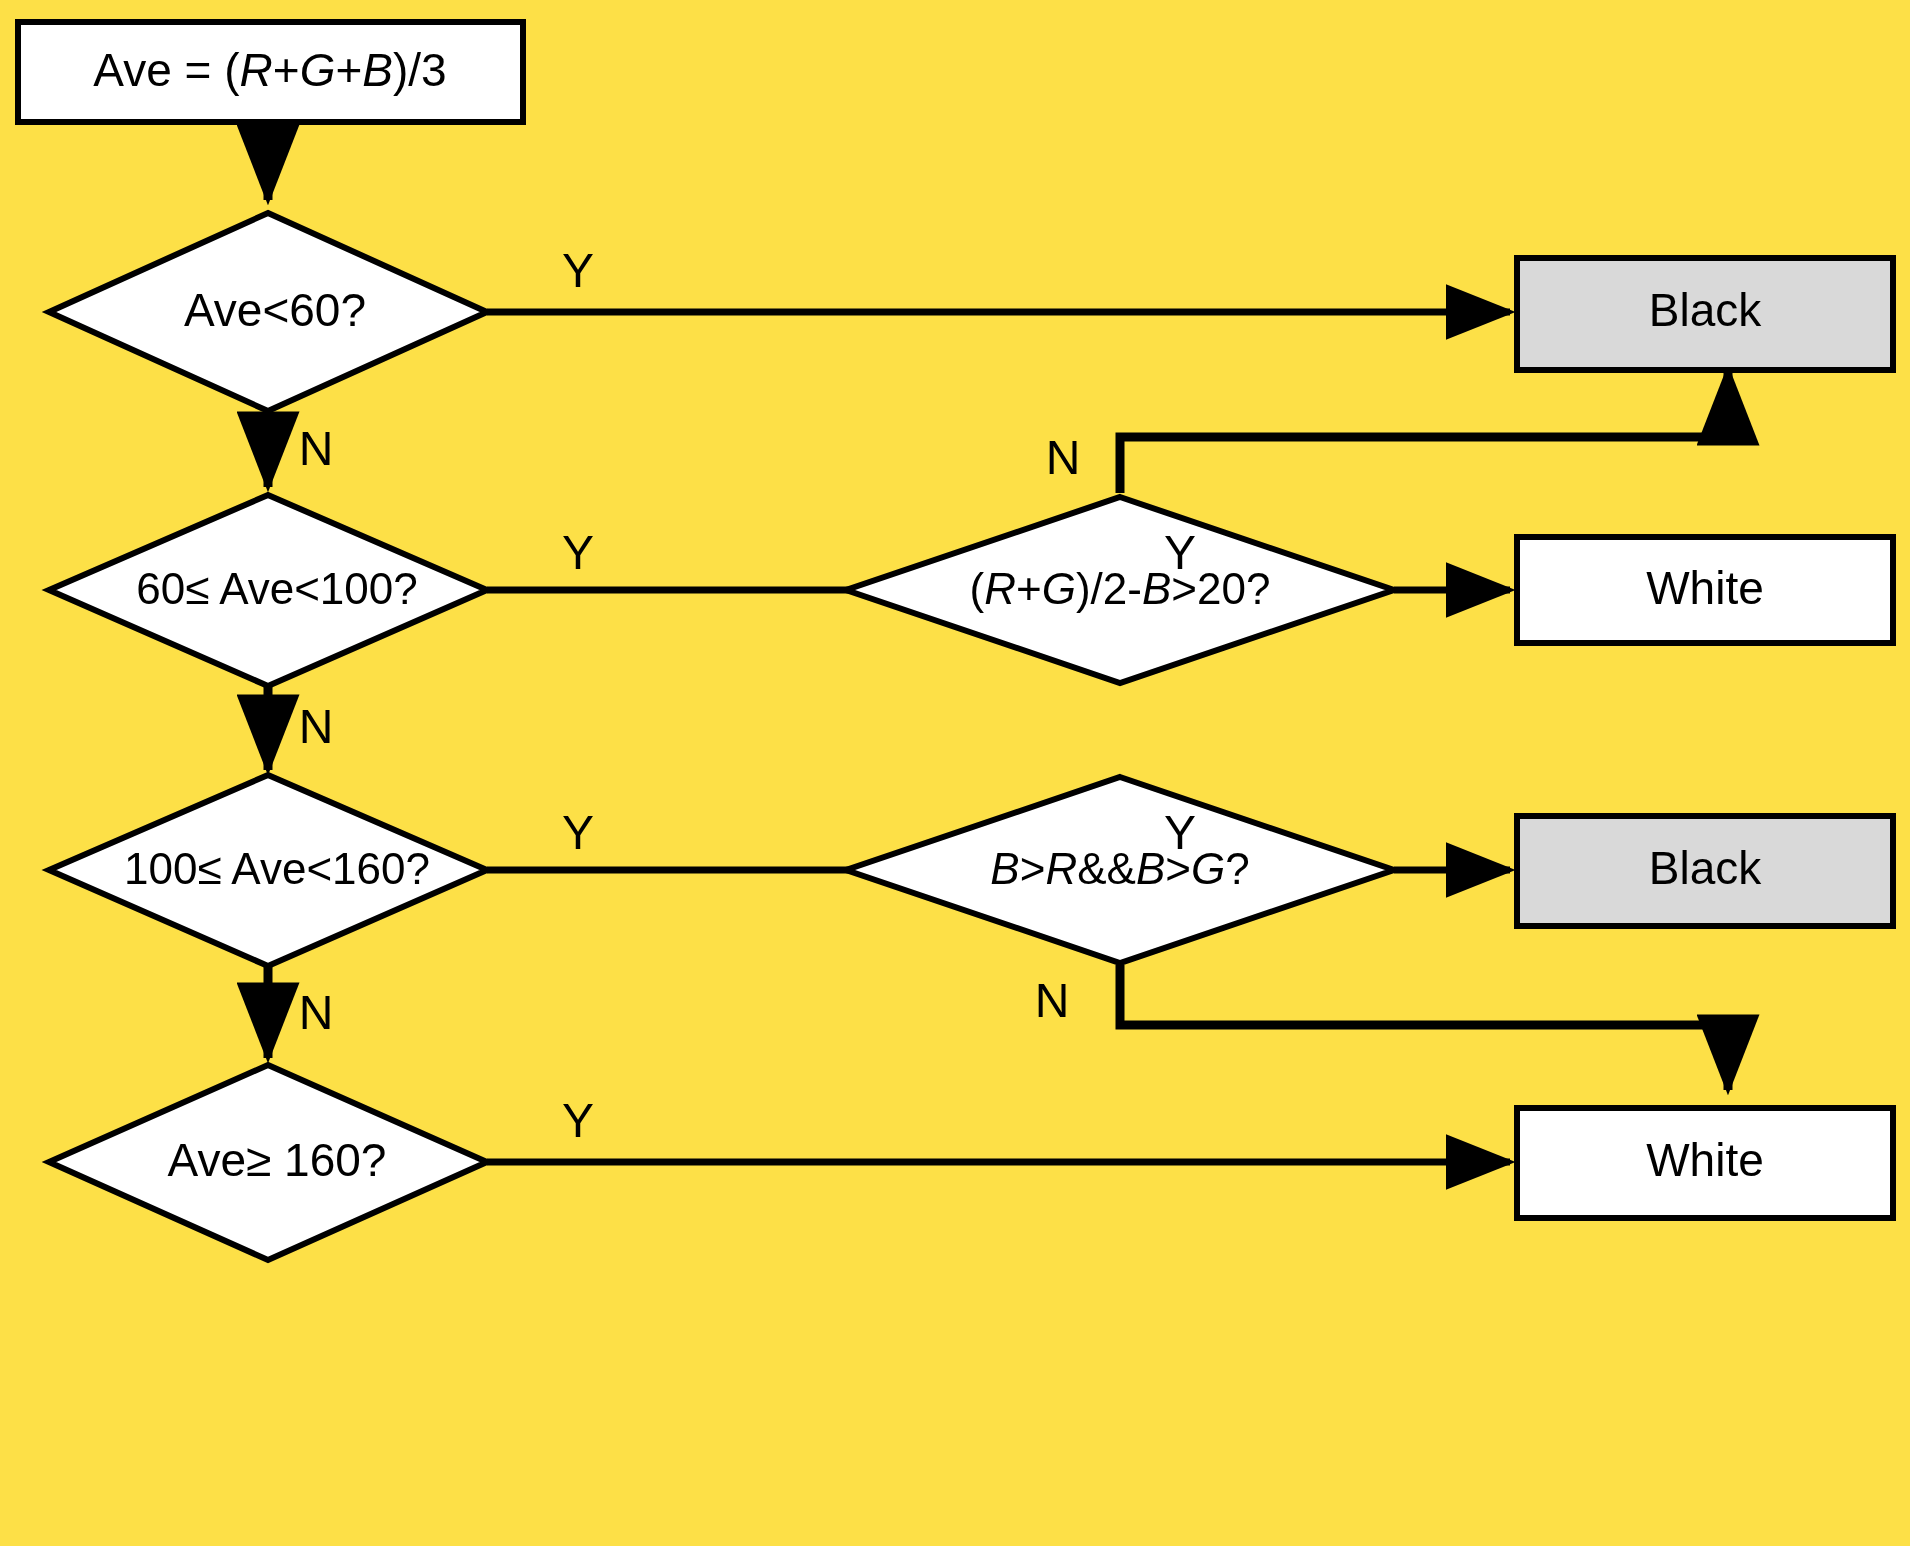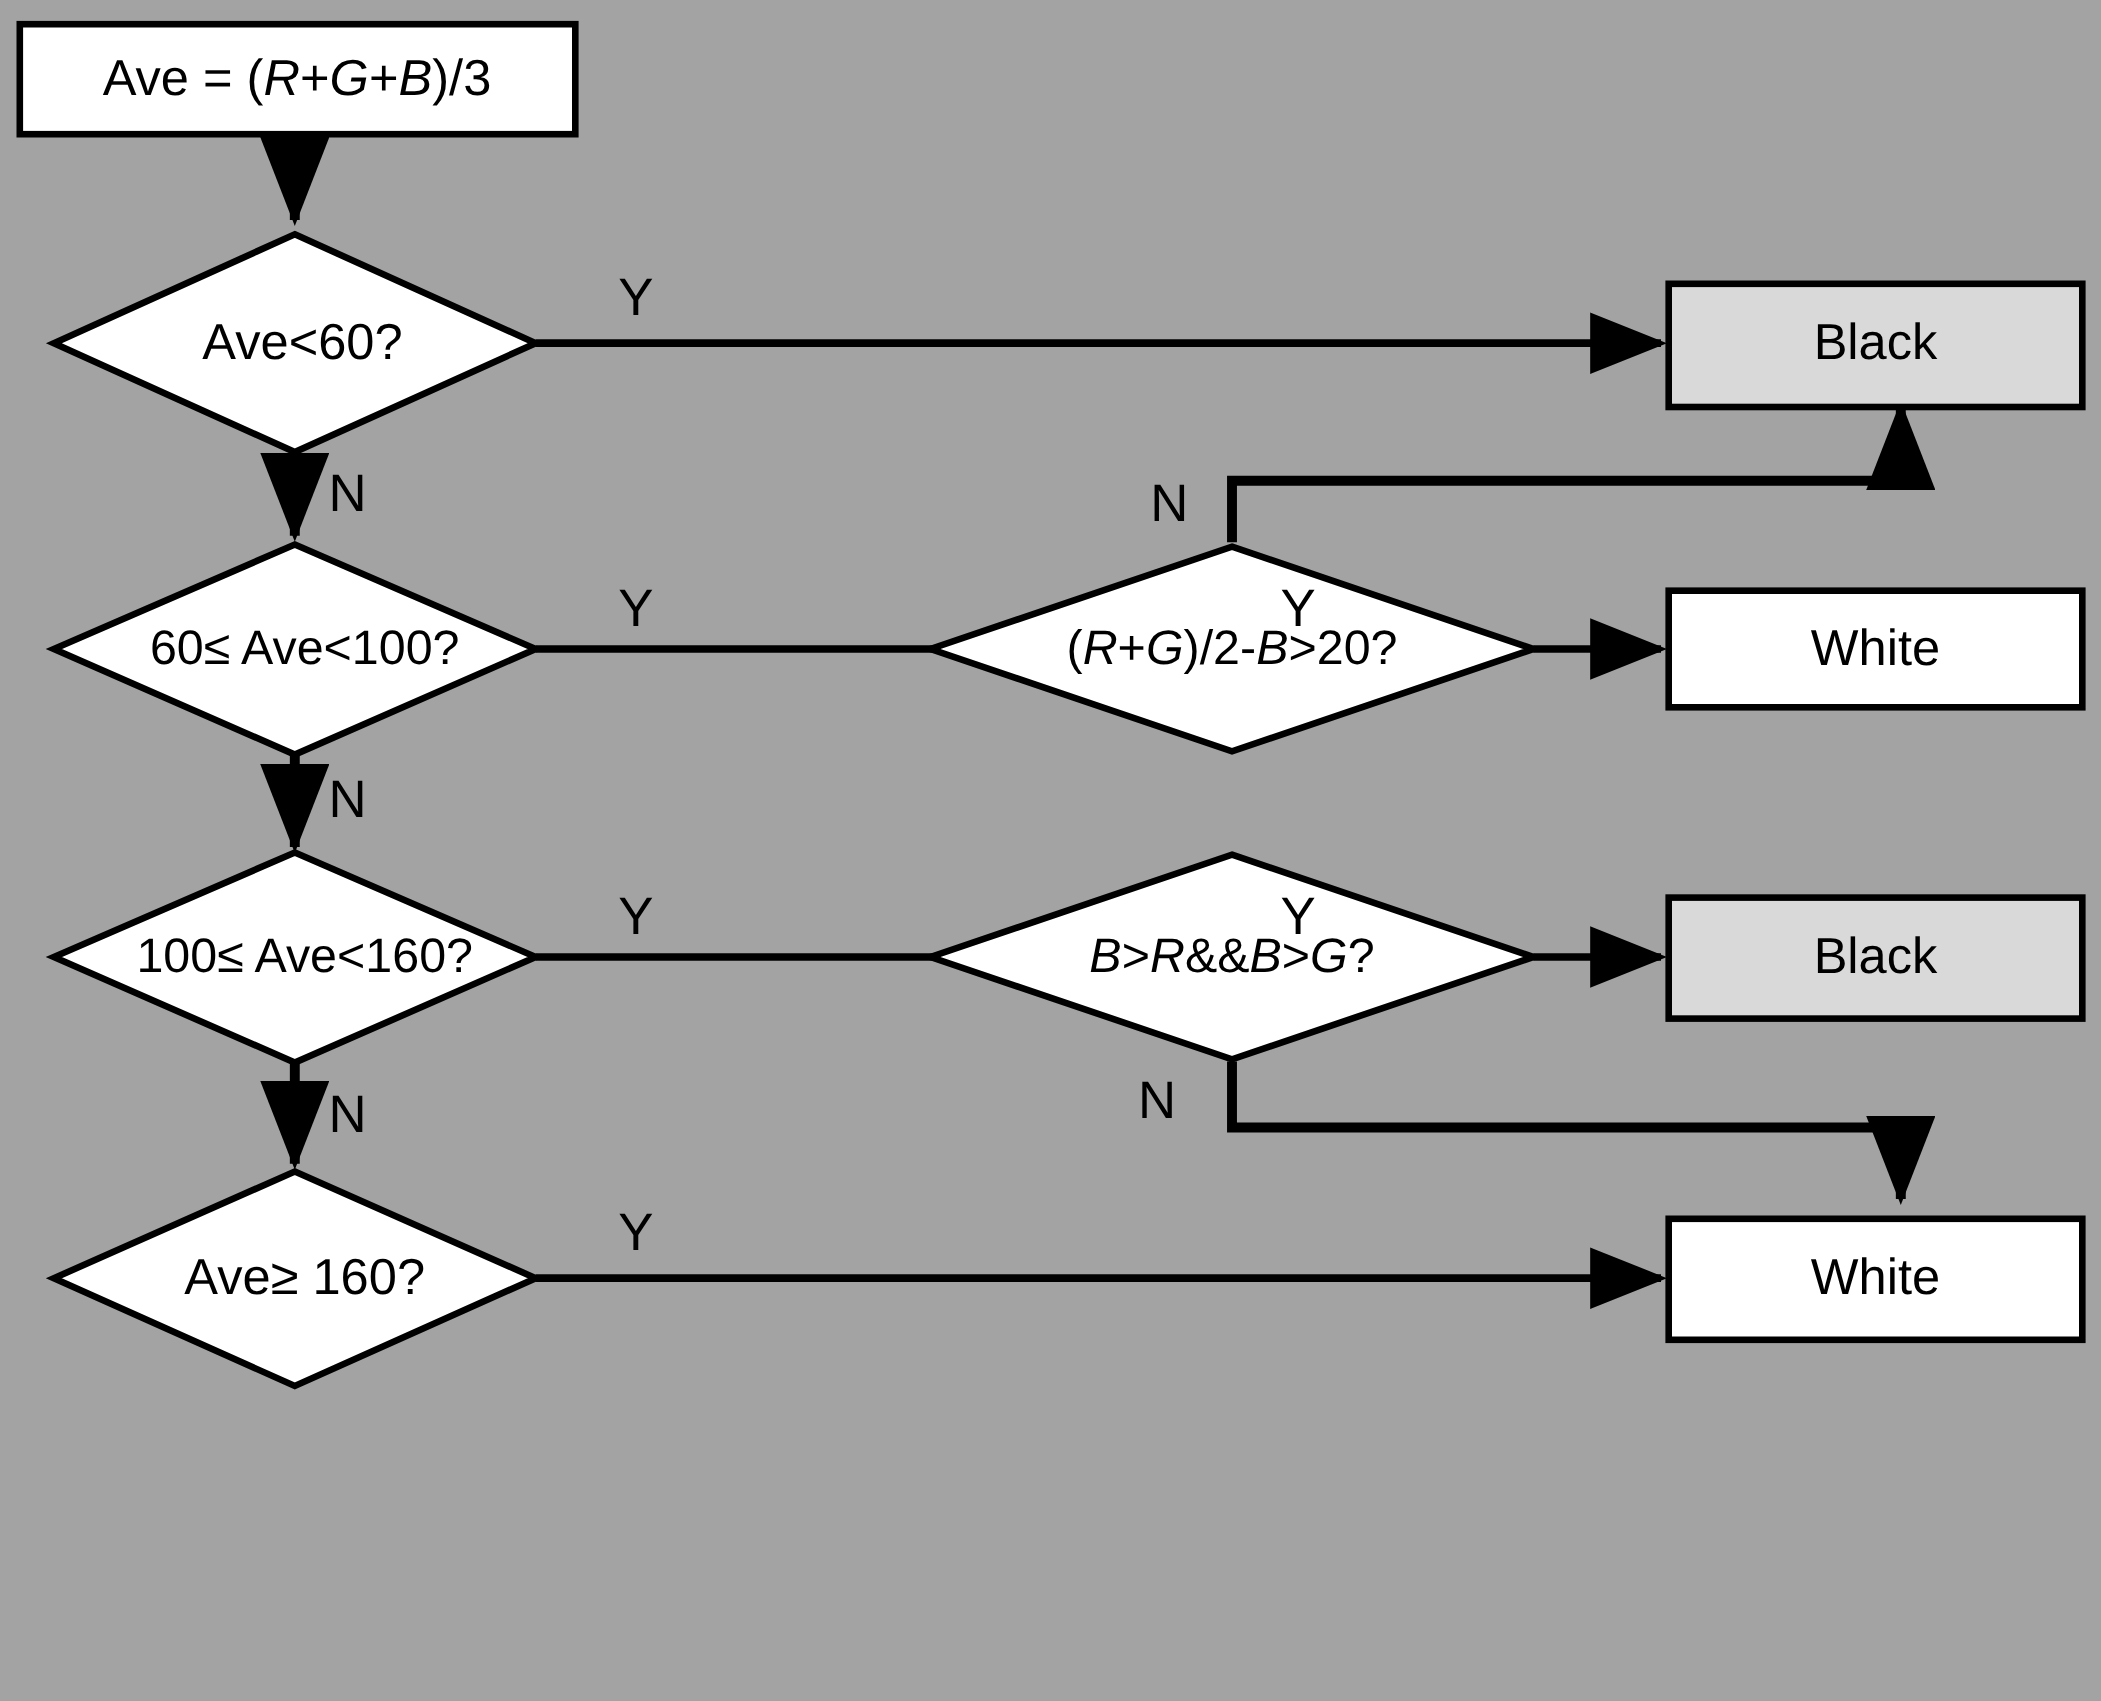--- a/index.html
+++ b/index.html
@@ -7,21 +7,21 @@
     padding: 0;
     background: #ffffff;
   }
   body {
     font-family: "Liberation Sans", sans-serif;
   }
   #canvas {
     position: relative;
     width: 1910px;
     height: 1546px;
-    background: #a3a3a3;
+    background: #fde047;
     overflow: hidden;
   }
   svg.flow {
     position: absolute;
     left: 0;
     top: 0;
     width: 1910px;
     height: 1546px;
   }
   .node-text {

